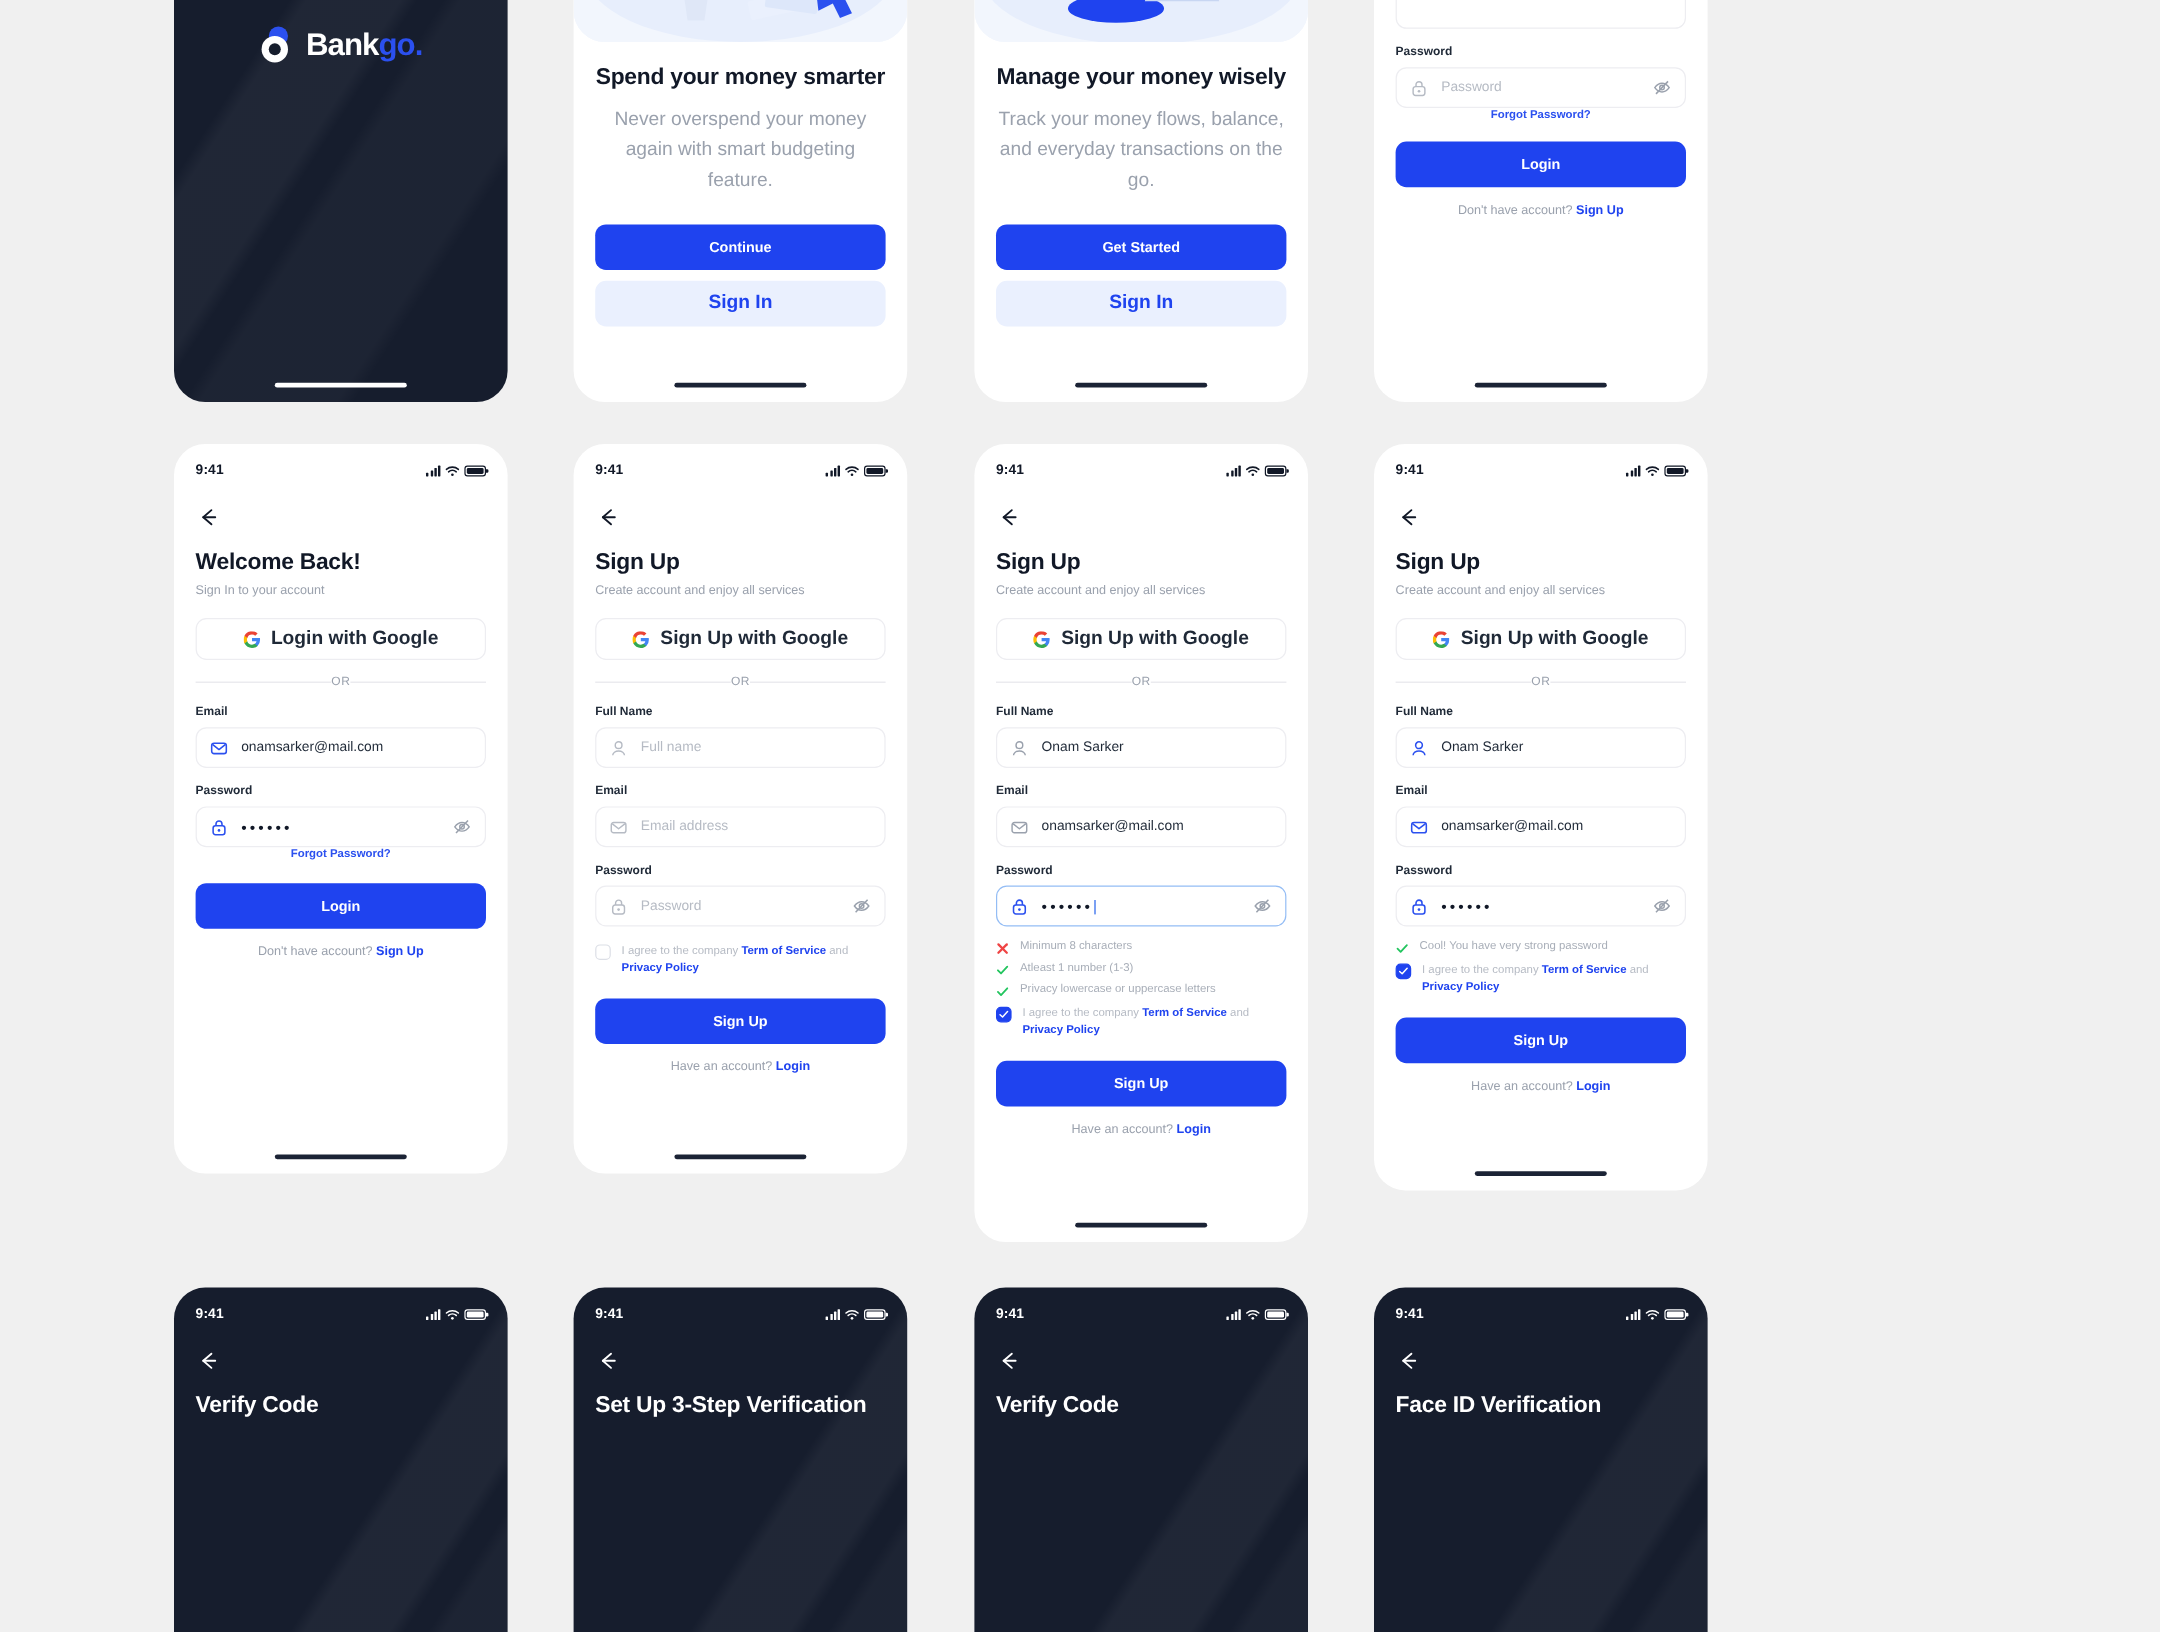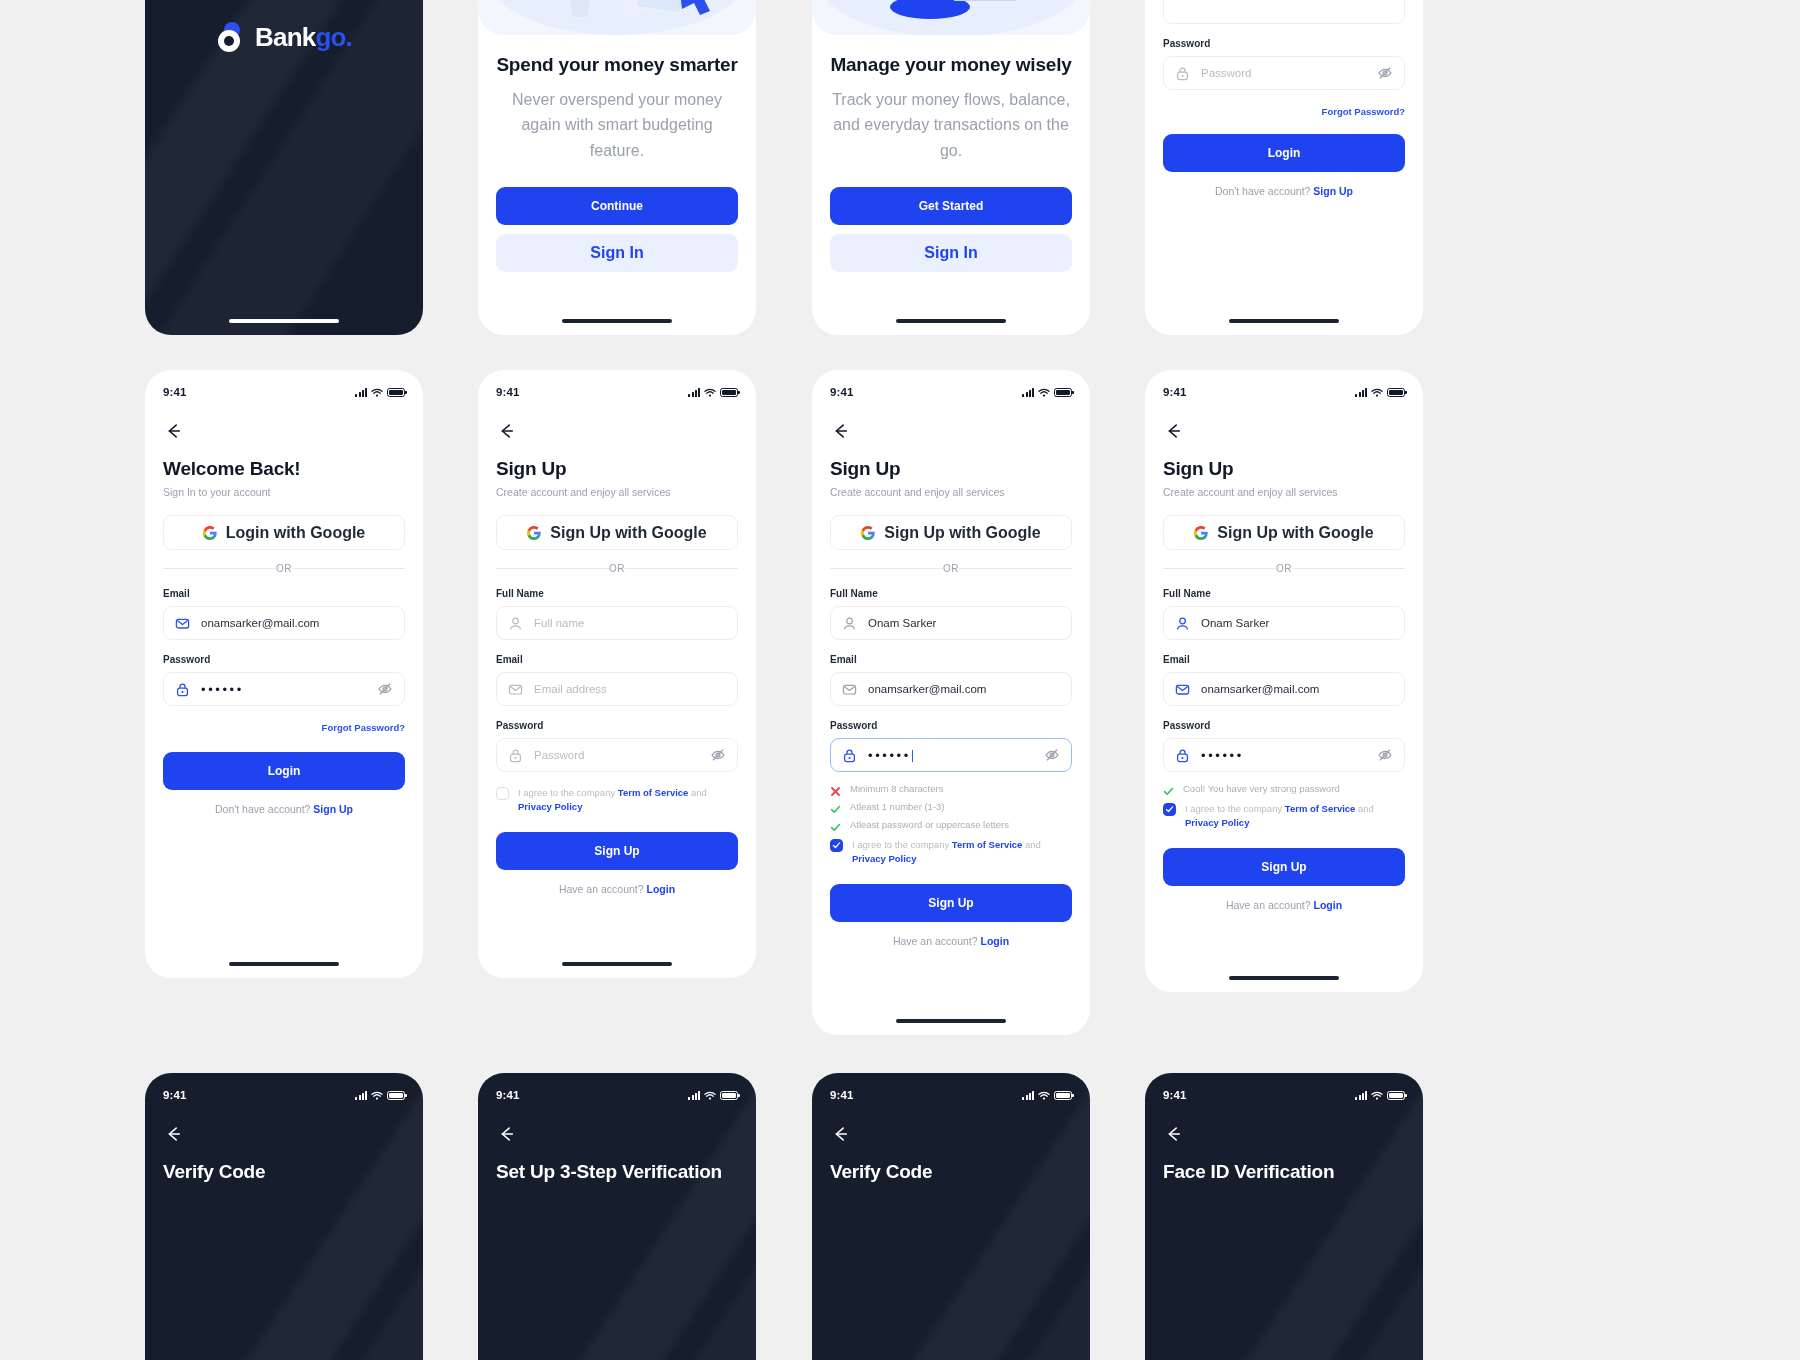--- a/index.html
+++ b/index.html
@@ -101,21 +101,21 @@
     flex:1; border:0; outline:0; font-size:11.5px; color:#1f2937;
     font-family:"Liberation Sans", sans-serif; background:transparent;
   }
   .field input::placeholder { color:#b6bbc4; }
   .field .dots {
     flex:1; font-size:13px; color:#111827; letter-spacing: 2.6px; line-height:1;
   }
   .field .caret { display:inline-block; width:1px; height:12px; background:#2563eb; vertical-align:-2px; margin-left:1px;}
   .eye { width:16px; height:16px; cursor:pointer; flex:0 0 16px; }
 
-  .forgot { text-align:right; margin-top: 16px; font-size:9.5px; font-weight:bold; color:#2b50ef; cursor:pointer; }
+  .forgot { text-align:center; margin-top: 0; font-size:9.5px; font-weight:bold; color:#2b50ef; cursor:pointer; }
 
   .pbtn {
     margin-top: 16px; height: 38px; border-radius:9px; background:#1f43ef;
     display:flex; align-items:center; justify-content:center; cursor:pointer;
   }
   .pbtn span { font-size:12px; font-weight:bold; color:#ffffff; }
   .sbtn {
     margin-top: 9px; height: 38px; border-radius:9px; background:#eaf0fe;
     display:flex; align-items:center; justify-content:center; cursor:pointer;
   }
@@ -580,21 +580,21 @@
         <div class="rule">
           <span class="ic"><svg viewBox="0 0 11 11" width="11" height="11">
                 <path d="M1.6 5.6 L4.2 8.2 L9.4 2.6" fill="none" stroke="#22c55e" stroke-width="1.5" stroke-linecap="round" stroke-linejoin="round"></path>
               </svg></span>
           <span class="t">Atleast 1 number (1-3)</span>
         </div>
         <div class="rule">
           <span class="ic"><svg viewBox="0 0 11 11" width="11" height="11">
                 <path d="M1.6 5.6 L4.2 8.2 L9.4 2.6" fill="none" stroke="#22c55e" stroke-width="1.5" stroke-linecap="round" stroke-linejoin="round"></path>
               </svg></span>
-          <span class="t">Atleast password or uppercase letters</span>
+          <span class="t">Privacy lowercase or uppercase letters</span>
         </div>
       </div>
 
       <div class="terms" style="margin-top:8px;">
         <span class="cbox on">
             <svg viewBox="0 0 13 13" width="9" height="9">
               <path d="M2 6.6 L5 9.4 L11 2.8" fill="none" stroke="#fff" stroke-width="1.8" stroke-linecap="round" stroke-linejoin="round"></path>
             </svg>
           </span>
         <span class="txt"><span>I agree to the company</span> <a>Term of Service</a> <span>and</span> <a>Privacy Policy</a></span>

